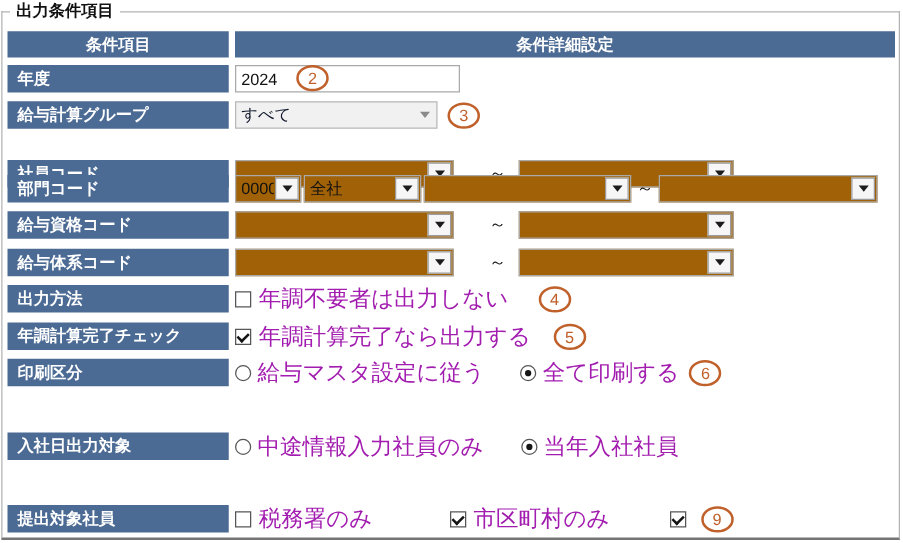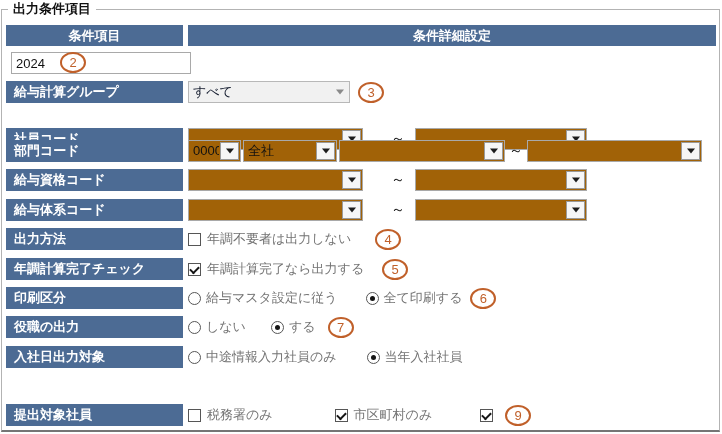--- a/index.html
+++ b/index.html
@@ -41,39 +41,40 @@
   
   .opt{display:inline-flex;align-items:center;flex:none;}
   .cb{width:13px;height:13px;box-sizing:border-box;border:1px solid #565656;background:#fff;
       margin-right:6px;position:relative;flex:none;}
   .cb[data-state="checked"]::after{content:"";position:absolute;left:1px;top:2px;width:7px;height:4px;
       border-left:2px solid #151515;border-bottom:2px solid #151515;transform:rotate(-45deg);}
   .rb{width:13px;height:13px;box-sizing:border-box;border:1px solid #565656;border-radius:50%;
       background:#fff;margin-right:5px;position:relative;flex:none;}
   .rb[data-state="selected"]::after{content:"";position:absolute;left:3px;top:3px;width:5px;height:5px;
       border-radius:50%;background:#151515;}
-  .opt-label{font-size:13px;color:#737373;white-space:nowrap;}
+  .opt-label{font-size:18px;color:#a21caf;white-space:nowrap;}
   
   .badge{display:inline-flex;align-items:center;justify-content:center;min-width:26px;height:21px;
          box-sizing:border-box;border:2px solid var(--ann);border-radius:50%;color:var(--ann);
          font-size:13px;flex:none;background:transparent;z-index:2;}
 </style>
 </head>
 <body>
 
 <div class="page">
   <div class="gtitle">出力条件項目</div>
   <div class="gbox"></div>
 
   <div class="row" style="top:25px;height:21px">
     <div class="rlabel center" style="line-height:21px">条件項目</div>
     <div class="hdr-right">条件詳細設定</div>
   </div>
 
   <div class="row" style="top:52px">
+    <div class="rlabel">年度</div>
     <div class="rcontent">
       <input class="ti" type="text" value="2024" style="">
       <span class="badge" style="position:absolute;left:49px;top:0">2</span>
     </div>
   </div>
 
   <div class="row" style="top:81px">
     <div class="rlabel">給与計算グループ</div>
     <div class="rcontent">
       <div class="combo" style="width:162px" data-state="disabled">
@@ -182,34 +183,20 @@
         <span class="opt-label">給与マスタ設定に従う</span>
       </span>
       <span class="opt" style="margin-left:28px">
         <span class="rb" data-state="selected"></span>
         <span class="opt-label">全て印刷する</span>
       </span>
       <span class="badge" style="margin-left:8px">6</span>
     </div>
   </div>
 
-  <div class="row" style="top:316px">
-    <div class="rlabel">役職の出力</div>
-    <div class="rcontent">
-      <span class="opt">
-        <span class="rb" data-state="unselected"></span>
-        <span class="opt-label">しない</span>
-      </span>
-      <span class="opt" style="margin-left:25px">
-        <span class="rb" data-state="selected"></span>
-        <span class="opt-label">する</span>
-      </span>
-      <span class="badge" style="margin-left:12px">7</span>
-    </div>
-  </div>
 
   <div class="row" style="top:346px">
     <div class="rlabel">入社日出力対象</div>
     <div class="rcontent">
       <span class="opt">
         <span class="rb" data-state="unselected"></span>
         <span class="opt-label">中途情報入力社員のみ</span>
       </span>
       <span class="opt" style="margin-left:30px">
         <span class="rb" data-state="selected"></span>

